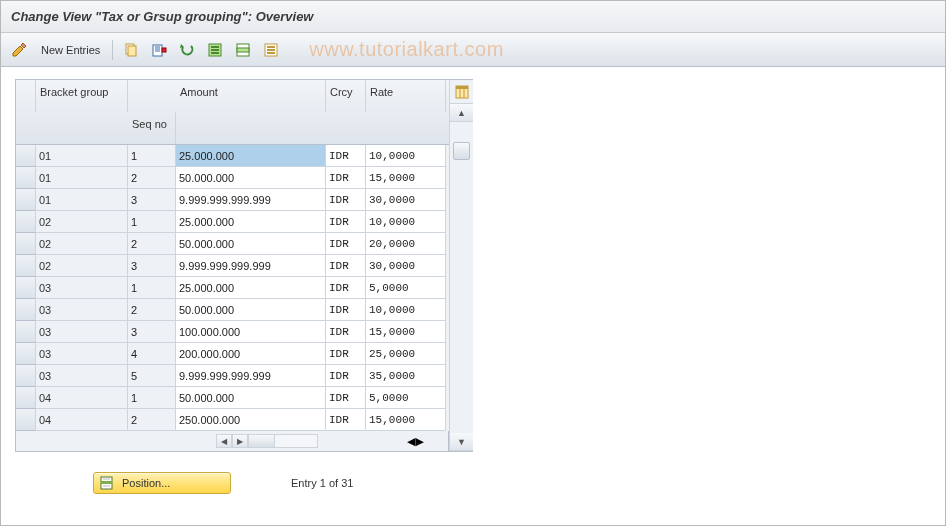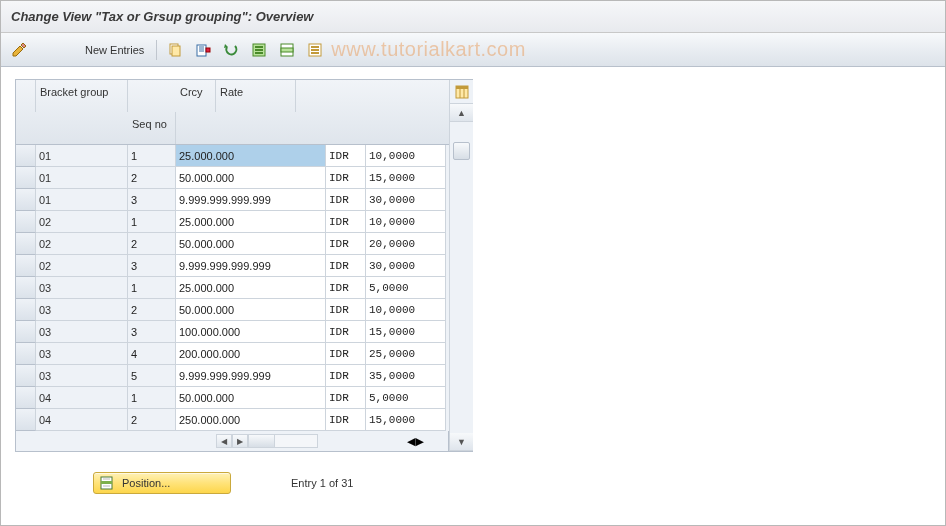--- a/index.html
+++ b/index.html
@@ -52,29 +52,28 @@
     .tool-label-btn {
       display: inline-flex;
       align-items: center;
       height: 22px;
       border: none;
       background: transparent;
       font-size: 11px;
       color: #333;
       padding: 0 6px;
       cursor: pointer;
-      margin-left: 44px;
     }
     .divider { width:1px; height:20px; background:#c0c6ce; margin:0 2px;}
     .watermark {
       font-size: 20px;
       color: #e9a368;
       opacity: 0.55;
       font-family: 'Trebuchet MS', Arial, sans-serif;
-      margin-left: 0;
+      margin-left: 22px;
       letter-spacing: .5px;
     }
     .content {
       padding: 12px 14px;
     }
     .grid-wrap {
       display: flex;
       border-top: 1px solid #b7c0cc;
       border-left: 1px solid #b7c0cc;
       border-bottom: 1px solid #b7c0cc;
@@ -232,20 +231,21 @@
   <span class="watermark">www.tutorialkart.com</span>
 </div>
 
 <div class="content">
   <div class="grid-wrap">
     <div class="grid">
       <div class="grid-header">
         <div class="gh sel"></div>
         <div class="gh c1">Bracket group</div>
         <div class="gh c2">Seq no</div>
+        <div class="gh c3">Amount</div>
         <div class="gh c4">Crcy</div>
         <div class="gh c5">Rate</div>
       </div>
       <div class="gbody" id="gbody">
           <div class="grow">
             <div class="gc sel"></div>
             <div class="gc c1">01</div>
             <div class="gc c2">1</div>
             <div class="gc c3 selected">25.000.000</div>
             <div class="gc c4">IDR</div>

